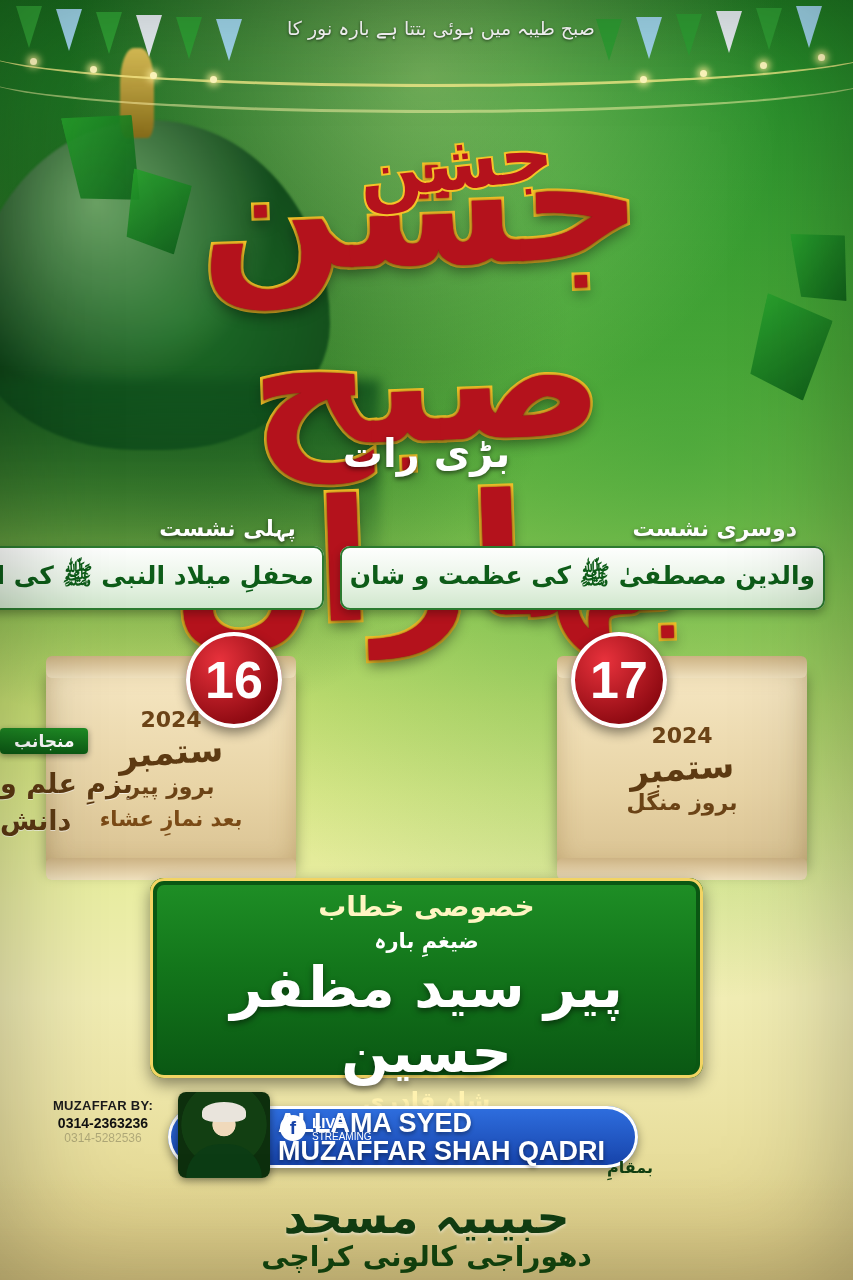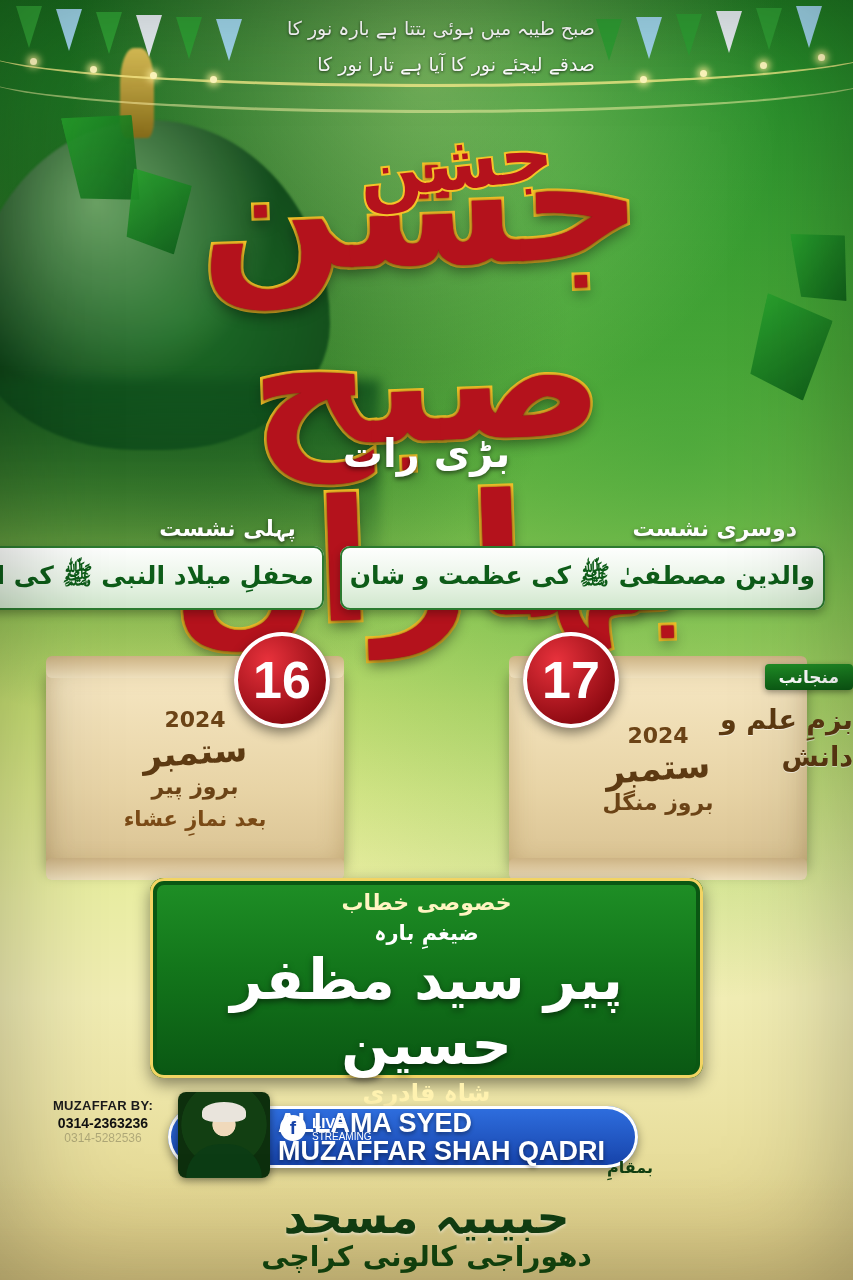--- a/index.html
+++ b/index.html
@@ -221,21 +221,21 @@
     top: 640px;
     left: 46px;
     right: 46px;
     height: 240px;
     direction: rtl;
     display: flex;
     justify-content: space-between;
   }
   .scroll {
     position: relative;
-    width: 298px;
+    width: 250px;
     height: 200px;
     margin-top: 28px;
     background:
       linear-gradient(180deg, #f6e7c3, #e8d4a6 60%, #d9c292);
     border-radius: 8px;
     box-shadow: 0 5px 14px rgba(0,0,0,0.35), inset 0 0 24px rgba(140,105,50,0.35);
   }
   .scroll:before, .scroll:after {
     content: "";
     position: absolute;
@@ -291,23 +291,23 @@
     font-weight: bold;
     display: flex;
     align-items: center;
     justify-content: center;
   }
   .daybadge.right { right: 14px; }
   .daybadge.left { left: 14px; }
 
   .center-note {
     position: absolute;
-    top: 664px;
+    top: 728px;
     left: 0; right: 0;
-    text-align: right;
+    text-align: left;
     direction: rtl;
   }
   .center-note .tag {
     display: inline-block;
     background: linear-gradient(180deg, #1f8c25, #0c5a14);
     color: #fff;
     font-family: "DejaVu Sans", sans-serif;
     font-size: 17px;
     font-weight: bold;
     padding: 3px 14px;
@@ -333,21 +333,21 @@
     border-radius: 14px;
     background: linear-gradient(180deg, #1f9026 0%, #13761b 45%, #0a5713 100%);
     box-shadow: 0 6px 16px rgba(0,0,0,0.45), inset 0 0 0 3px #f2d463, inset 0 0 0 7px #0a5713;
     direction: rtl;
     text-align: center;
     padding-top: 12px;
     box-sizing: border-box;
   }
   .speaker-panel .kicker {
     font-family: "DejaVu Sans", sans-serif;
-    font-size: 22px;
+    font-size: 28px;
     font-weight: bold;
     color: #fff5c2;
   }
   .speaker-panel .role {
     font-family: "DejaVu Sans", sans-serif;
     font-size: 21px;
     font-weight: bold;
     color: #ffffff;
     margin-top: 6px;
   }
@@ -554,21 +554,20 @@
     <div class="bulb" style="left:150px; top:72px;"></div>
     <div class="bulb" style="left:210px; top:76px;"></div>
     <div class="bulb" style="left:640px; top:76px;"></div>
     <div class="bulb" style="left:700px; top:70px;"></div>
     <div class="bulb" style="left:760px; top:62px;"></div>
     <div class="bulb" style="left:818px; top:54px;"></div>
   </div>
 
   <div class="couplet">
     <div>صبح طیبہ میں ہوئی بتتا ہے بارہ نور کا</div>
-    <div>صدقے لیجئے نور کا آیا ہے تارا نور کا</div>
   </div>
 
   <div class="title-wrap">
     <div class="title-main">جشن صبح بہاراں</div>
     <div class="title-small">جشن</div>
   </div>
   <div class="title-sub">بڑی رات</div>
 
   <div class="sittings">
     <div class="sitting">

